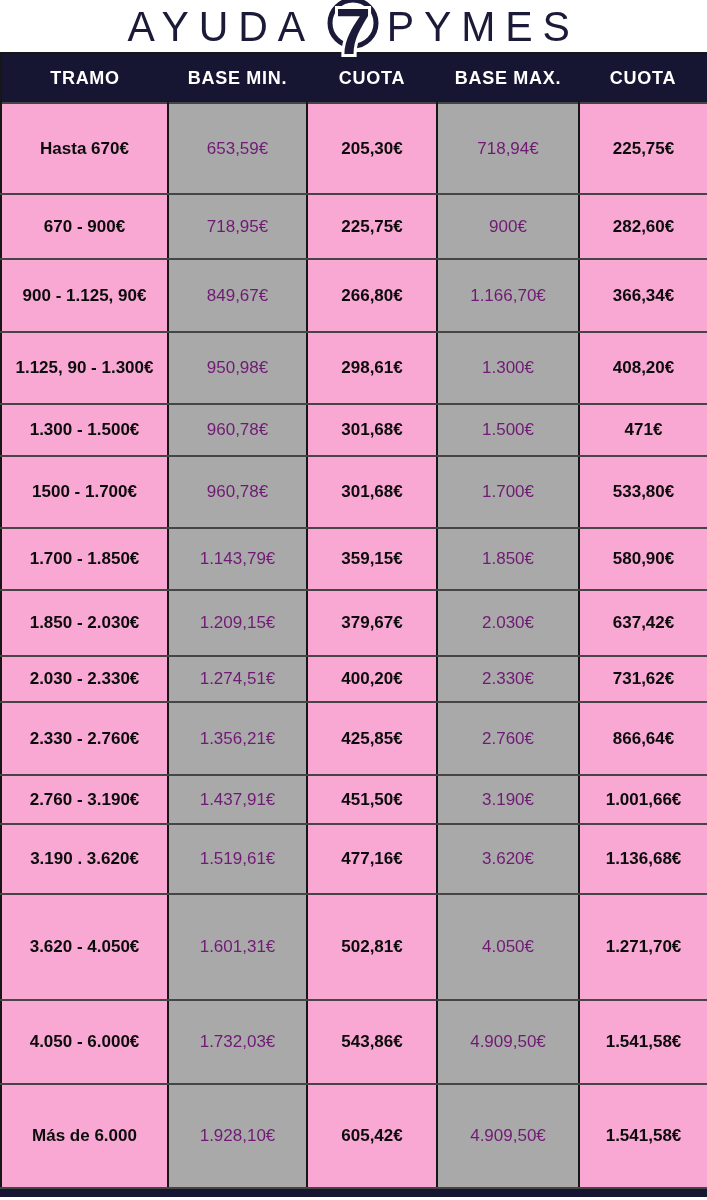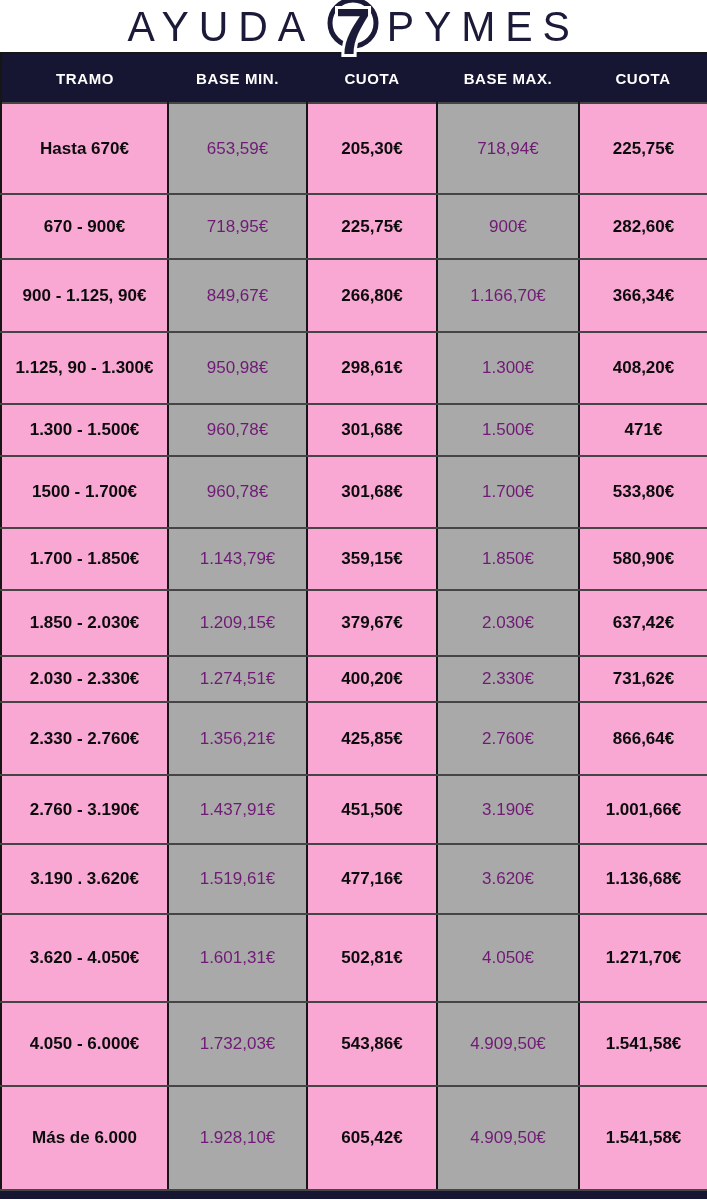--- a/index.html
+++ b/index.html
@@ -43,21 +43,21 @@
   
   .price-table {
     width: 707px;
     border-collapse: collapse;
     table-layout: fixed;
     border: 2px solid var(--border-dark);
   }
   .price-table thead th {
     background: var(--header-bg);
     color: #ffffff;
-    font-size: 15px;
+    font-size: 18px;
     font-weight: bold;
     letter-spacing: 0.04em;
     height: 50px;
     border: 0;
     text-align: center;
     vertical-align: middle;
   }
   .price-table td {
     text-align: center;
     vertical-align: middle;
@@ -84,23 +84,23 @@
   tbody tr:nth-child(1)  { height: 91px; }
   tbody tr:nth-child(2)  { height: 65px; }
   tbody tr:nth-child(3)  { height: 73px; }
   tbody tr:nth-child(4)  { height: 72px; }
   tbody tr:nth-child(5)  { height: 52px; }
   tbody tr:nth-child(6)  { height: 72px; border-radius: 32px; }
   tbody tr:nth-child(7)  { height: 62px; }
   tbody tr:nth-child(8)  { height: 66px; }
   tbody tr:nth-child(9)  { height: 46px; }
   tbody tr:nth-child(10) { height: 73px; margin-top: 24px; }
-  tbody tr:nth-child(11) { height: 69px; }
+  tbody tr:nth-child(11) { height: 49px; }
   tbody tr:nth-child(12) { height: 70px; }
-  tbody tr:nth-child(13) { height: 88px; }
+  tbody tr:nth-child(13) { height: 106px; }
   tbody tr:nth-child(14) { height: 84px; }
   tbody tr:nth-child(15) { height: 104px; }
 
   .bottom-bar {
     height: 8px;
     background: var(--header-bg);
   }
 </style>
 </head>
 <body>

